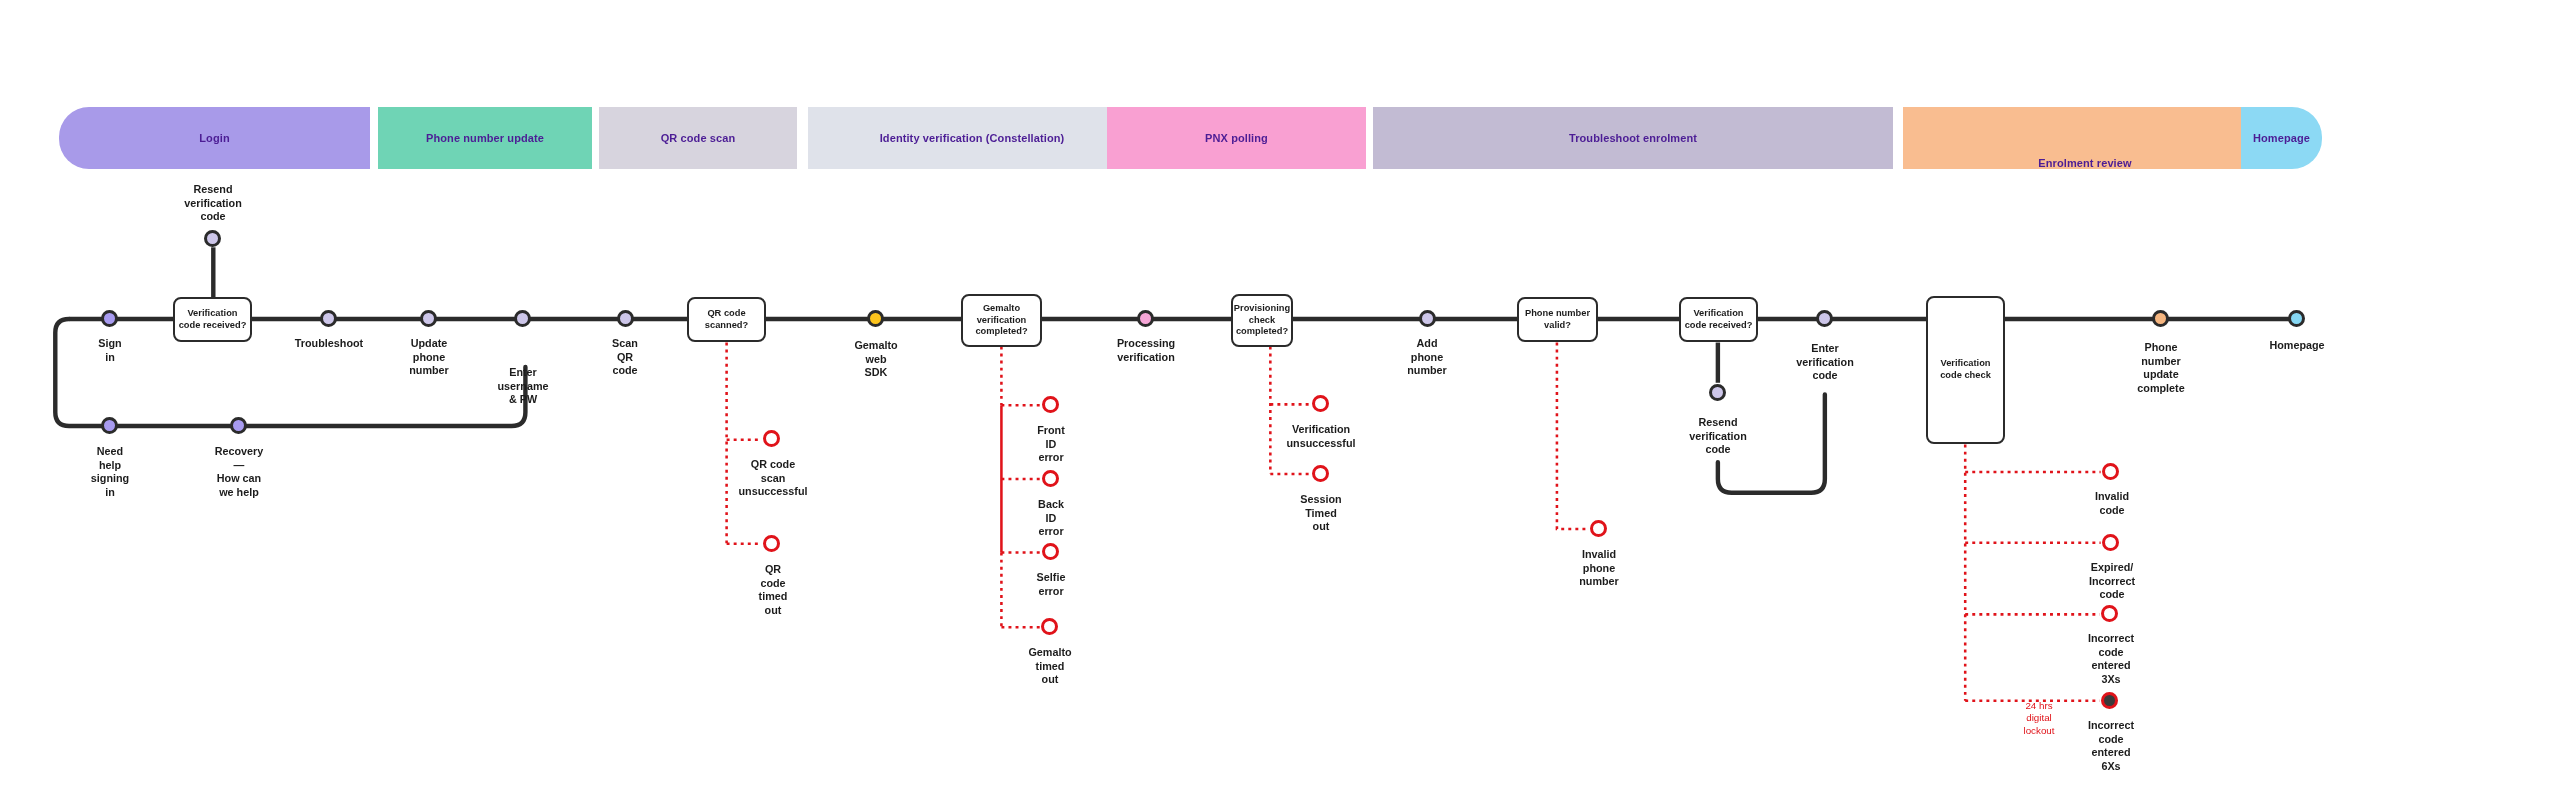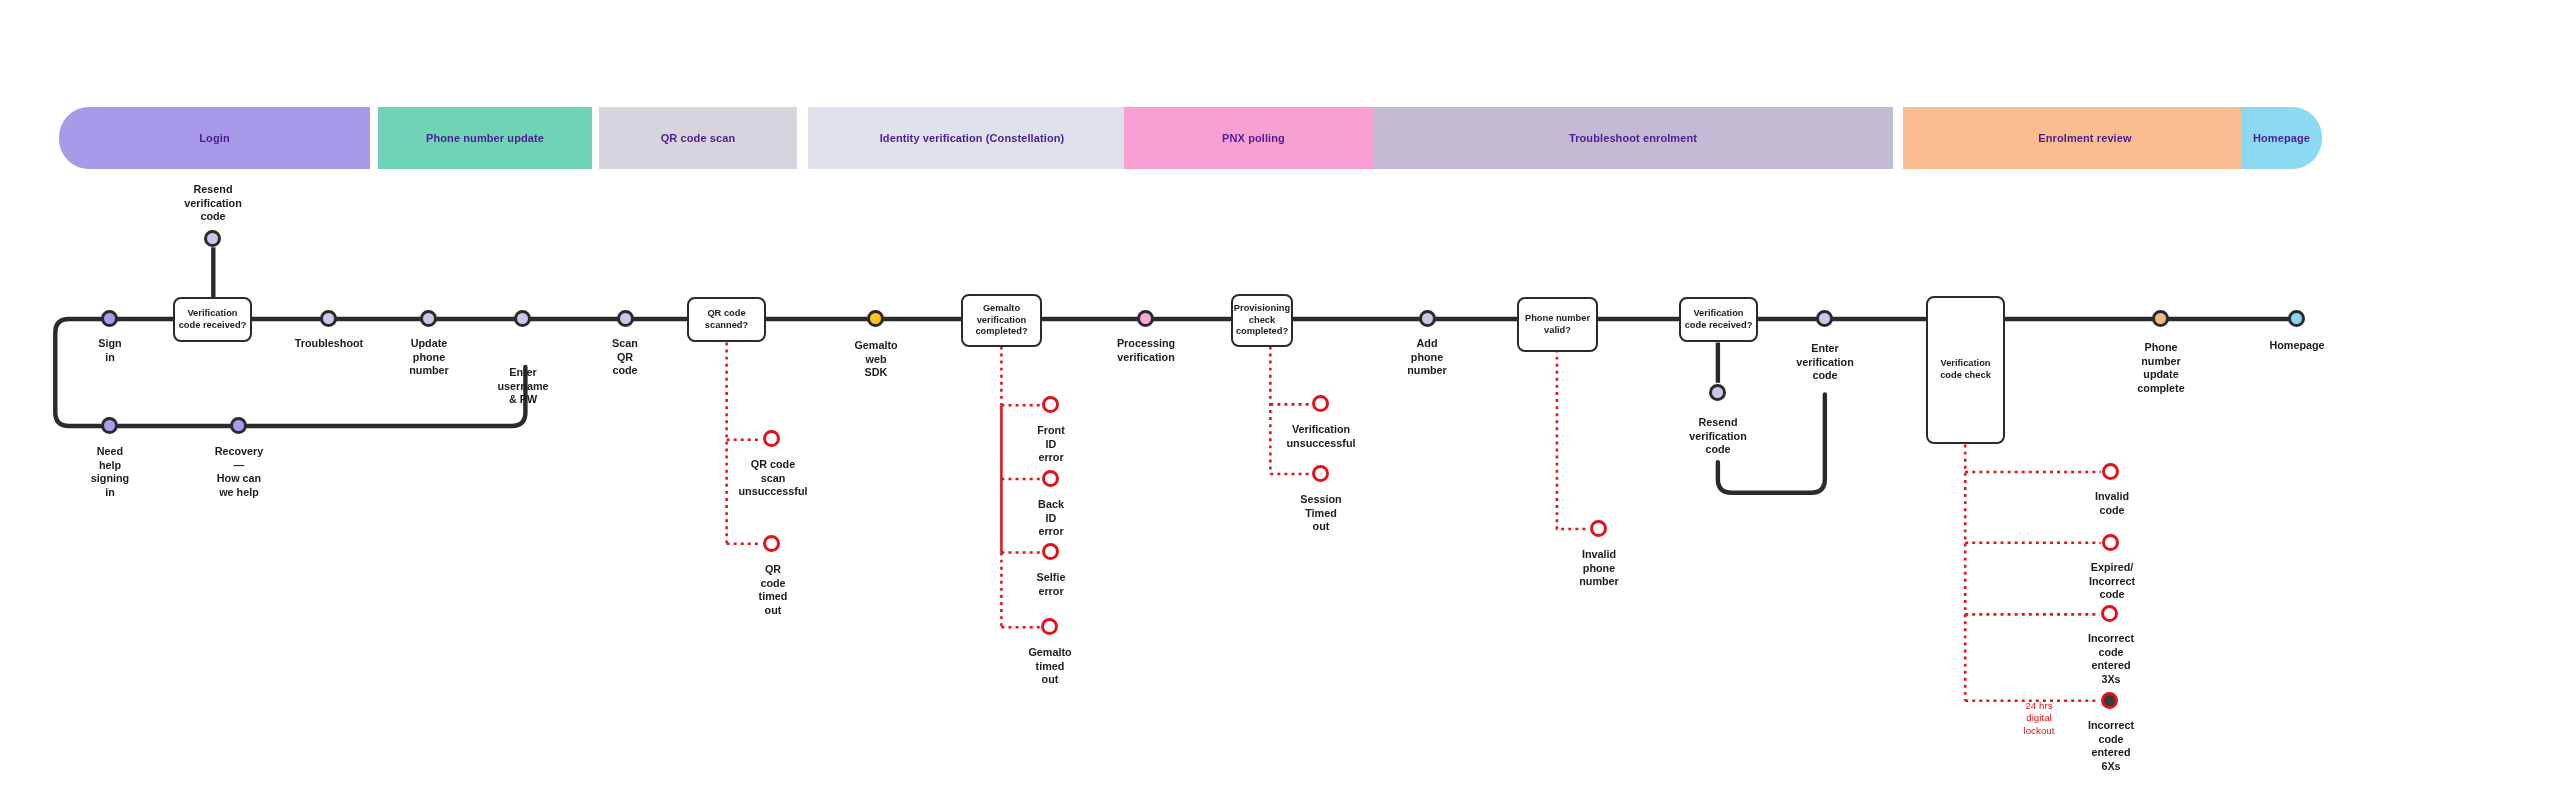--- a/index.html
+++ b/index.html
@@ -50,27 +50,27 @@
       </div>
       <div class="band" style="left: 378px; width: 214px; background: rgb(111, 212, 181);">
         <span>Phone number update</span>
       </div>
       <div class="band" style="left: 599px; width: 198px; background: rgb(215, 212, 222);">
         <span>QR code scan</span>
       </div>
       <div class="band" style="left: 808px; width: 328px; background: rgb(223, 226, 234);">
         <span>Identity verification (Constellation)</span>
       </div>
-      <div class="band" style="left: 1107px; width: 259px; background: rgb(249, 160, 210); margin-left: 17px;">
+      <div class="band" style="left: 1107px; width: 259px; background: rgb(249, 160, 210);">
         <span>PNX polling</span>
       </div>
       <div class="band" style="left: 1373px; width: 520px; background: rgb(194, 187, 211);">
         <span>Troubleshoot enrolment</span>
       </div>
-      <div class="band" style="left: 1903px; width: 364px; background: rgb(249, 189, 144);">
+      <div class="band" style="left: 1903px; width: 364px; background: rgb(249, 189, 144); align-items: flex-end;">
         <span>Enrolment review</span>
       </div>
       <div class="band r-right" style="left: 2241px; width: 81px; background: rgb(140, 217, 244);">
         <span>Homepage</span>
       </div>
     </div>
 
   <svg id="lines" width="2576" height="794" viewBox="0 0 2624 809">
 
     <path class="dark" d="M 70 325 H 2341" fill="none" stroke="#2b2b2b" stroke-width="4.5"></path>
@@ -92,21 +92,21 @@
       <div class="dbox" style="left: 173px; top: 297px; width: 79px; height: 45px; border-color: rgb(43, 43, 43); background: rgb(255, 255, 255);"><span>Verification
 code received?</span></div>
       <div class="dbox" style="left: 687px; top: 297px; width: 79px; height: 45px; border-color: rgb(43, 43, 43); background: rgb(255, 255, 255);"><span>QR code
 scanned?</span></div>
       <div class="dbox" style="left: 961px; top: 294px; width: 81px; height: 53px; border-color: rgb(43, 43, 43); background: rgb(255, 255, 255);"><span>Gemalto
 verification
 completed?</span></div>
       <div class="dbox" style="left: 1231px; top: 294px; width: 62px; height: 53px; border-color: rgb(43, 43, 43); background: rgb(255, 255, 255);"><span>Provisioning
 check
 completed?</span></div>
-      <div class="dbox" style="left: 1517px; top: 297px; width: 81px; height: 55px; border-color: rgb(43, 43, 43); background: rgb(255, 255, 255);"><span>Phone number
+      <div class="dbox" style="left: 1517px; top: 297px; width: 81px; height: 45px; border-color: rgb(43, 43, 43); background: rgb(255, 255, 255);"><span>Phone number
 valid?</span></div>
       <div class="dbox" style="left: 1679px; top: 297px; width: 79px; height: 45px; border-color: rgb(43, 43, 43); background: rgb(255, 255, 255);"><span>Verification
 code received?</span></div>
       <div class="dbox" style="left: 1926px; top: 296px; width: 79px; height: 148px; border-color: rgb(43, 43, 43); background: rgb(255, 255, 255);"><span>Verification
 code check</span></div>
       <div class="node" style="left: 101px; top: 310px; background: rgb(168, 155, 240); border-color: rgb(43, 43, 43);"></div>
       <div class="nlabel" style="left: 110px; top: 337px;">Sign in</div>
       <div class="node" style="left: 101px; top: 417px; background: rgb(168, 155, 240); border-color: rgb(43, 43, 43);"></div>
       <div class="nlabel" style="left: 110px; top: 445px;">Need help
 signing in</div>

